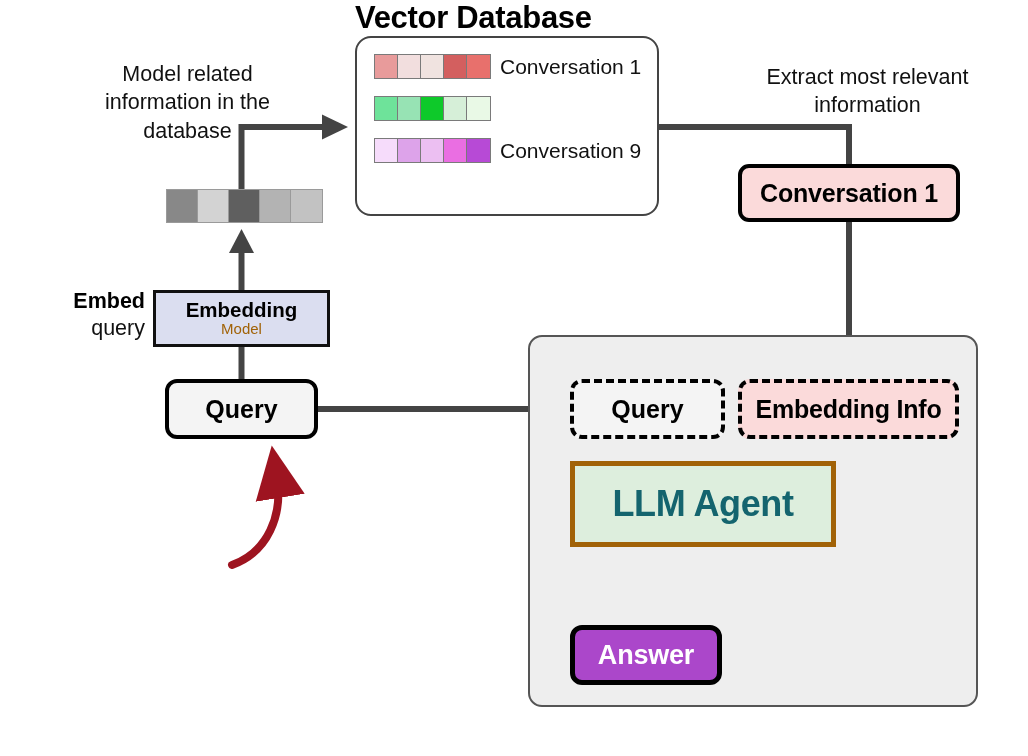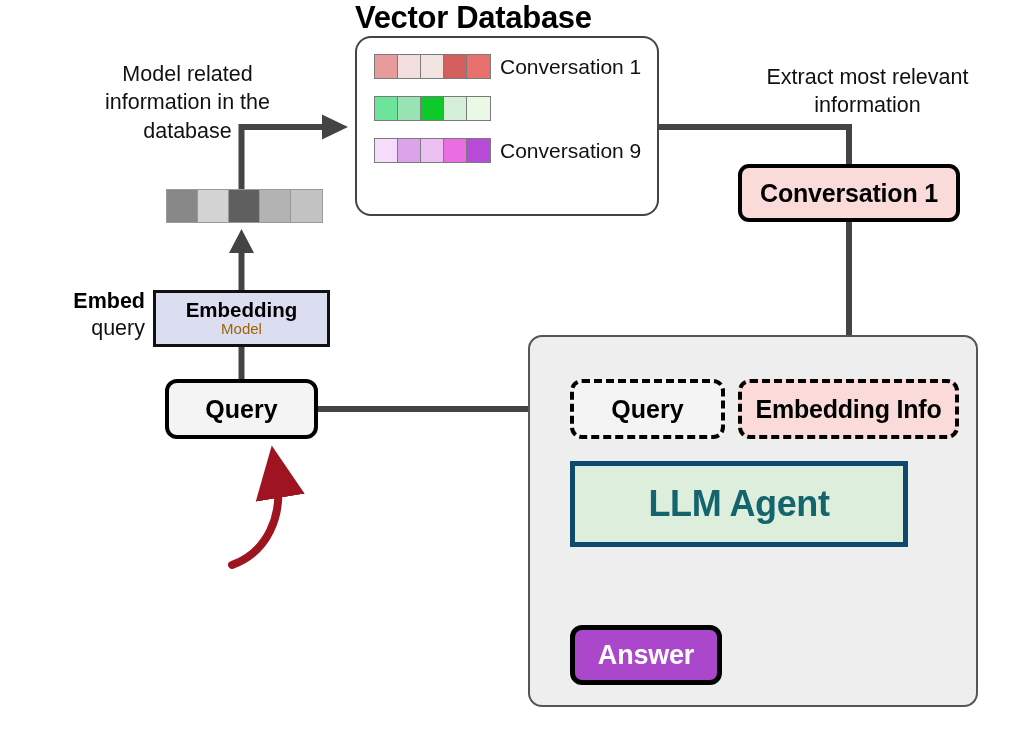--- a/index.html
+++ b/index.html
@@ -169,23 +169,23 @@
     border: 4px dashed #000;
     border-radius: 12px;
     box-sizing: border-box;
     display: flex; align-items: center; justify-content: center;
     font-size: 25px; font-weight: bold; color: #000;
     letter-spacing: -0.2px;
   }
 
   #llm-agent {
     left: 570px; top: 461px;
-    width: 338px; height: 86px;
+    width: 266px; height: 86px;
     background: #ddeedd;
-    border: 5px solid #0c4a6e;
+    border: 5px solid #a16207;
     box-sizing: border-box;
     display: flex; align-items: center; justify-content: center;
     font-size: 36px; font-weight: bold; color: #14646e;
     letter-spacing: -0.4px;
   }
 
   #answer-box {
     left: 570px; top: 625px;
     width: 152px; height: 60px;
     background: #ab47ca;

